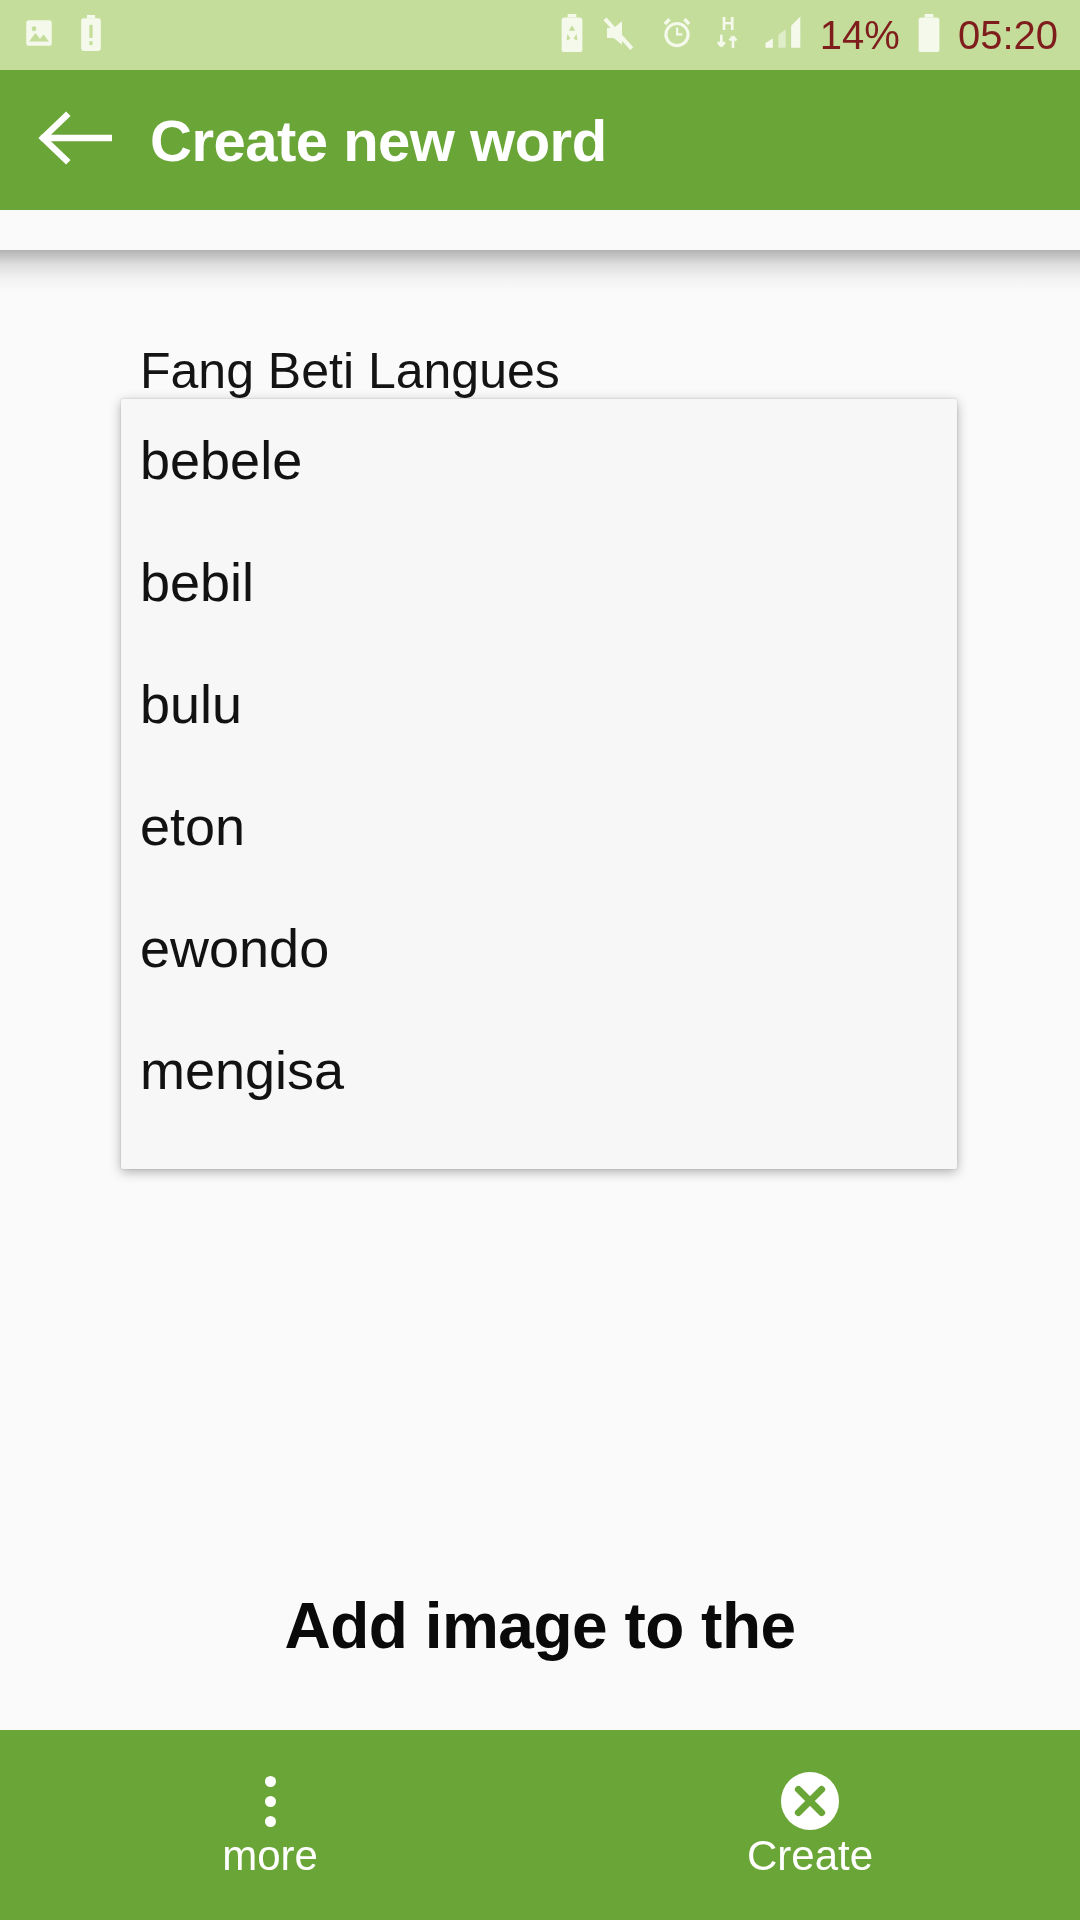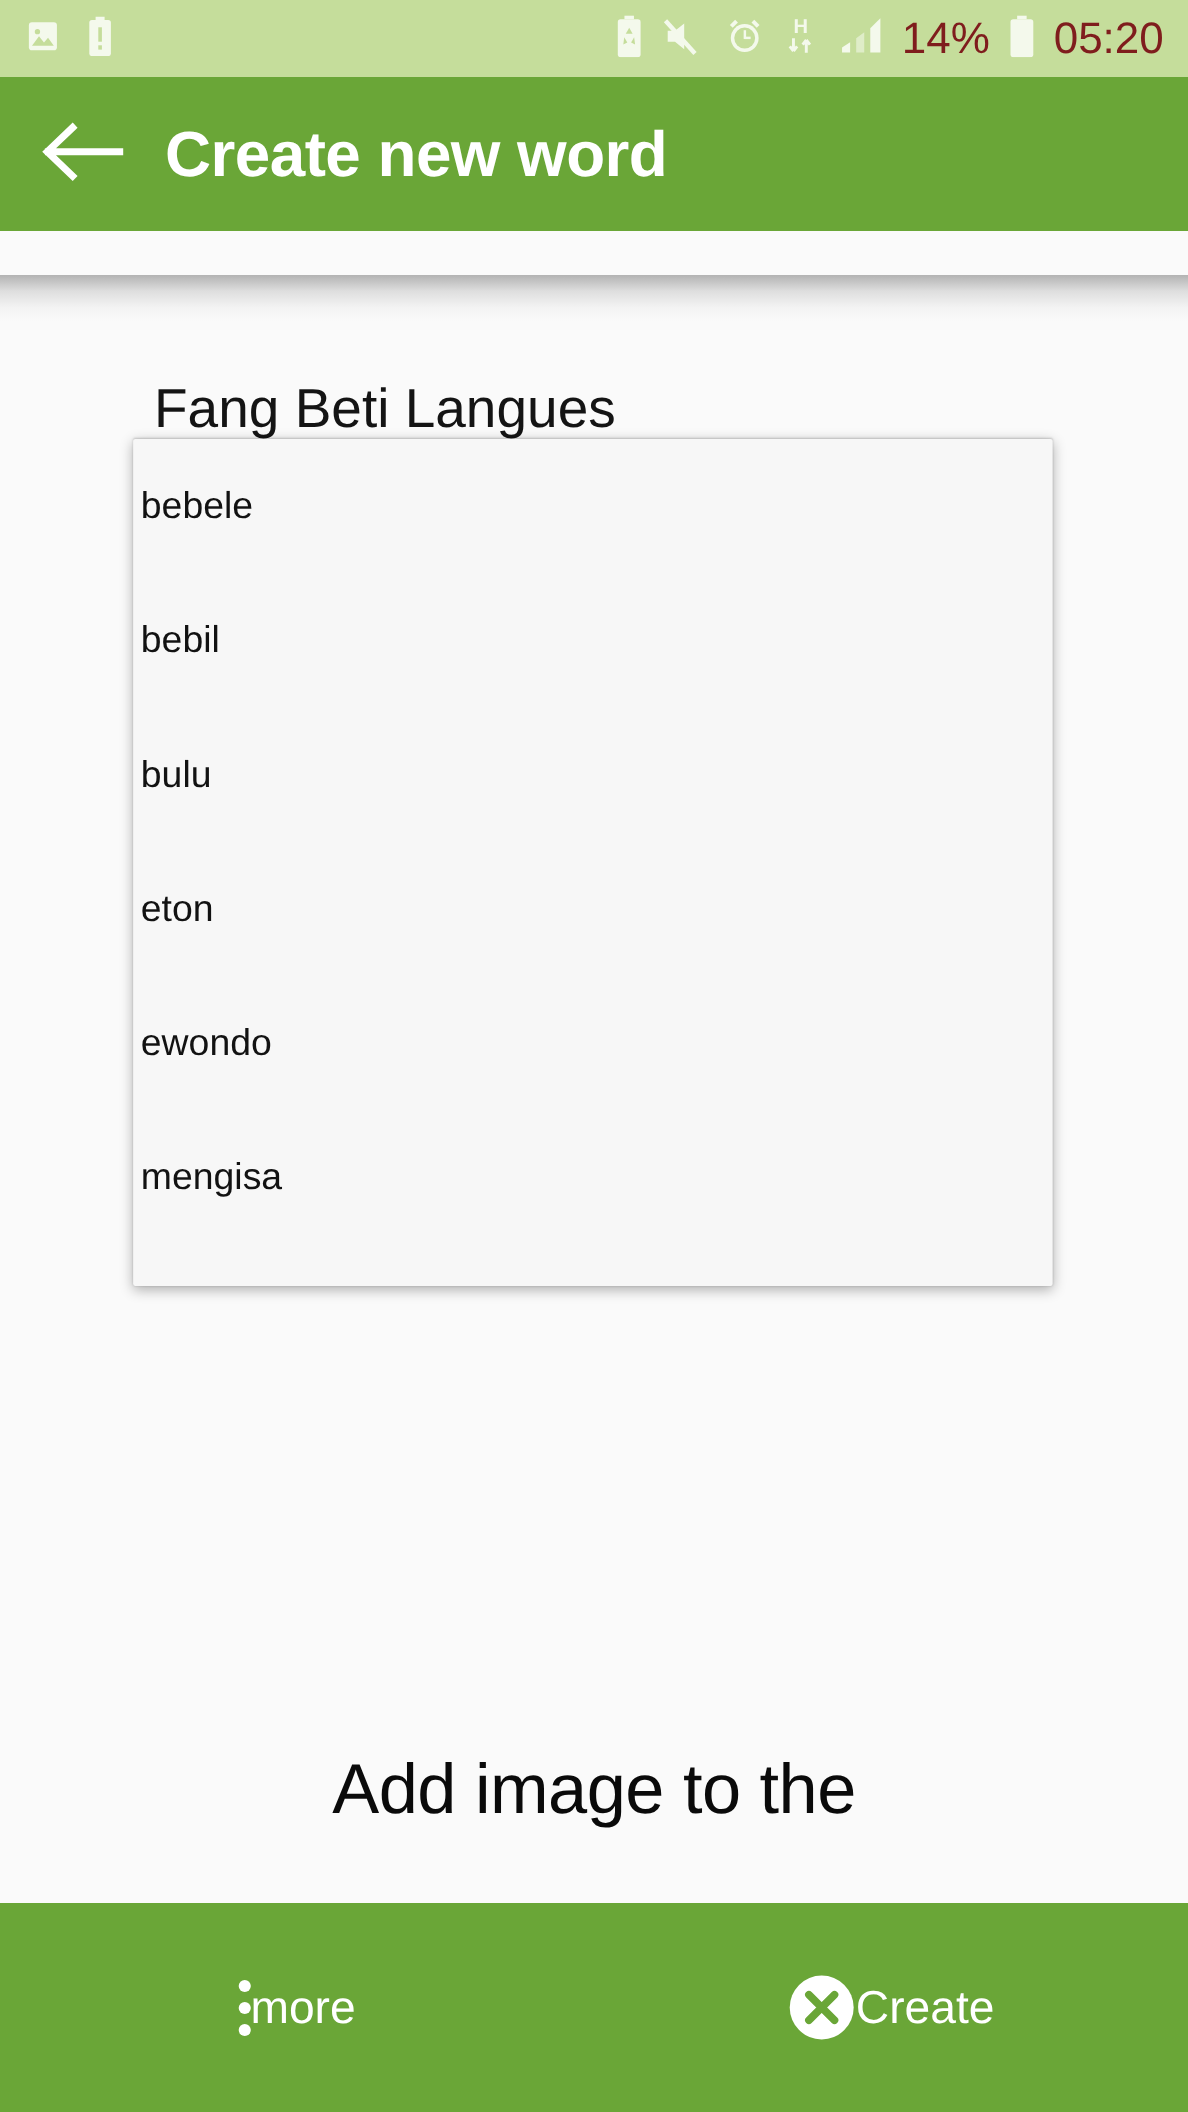--- a/index.html
+++ b/index.html
@@ -85,22 +85,22 @@
     width:836px; height:155px; 
     background:#f7f7f7;
     box-shadow:0 3px 12px rgba(0,0,0,0.30), 0 0 2px rgba(0,0,0,0.18);
     border-radius:2px;
     overflow:hidden;
     height:770px;
   }
   .dd-item {
     height:122px;
     display:flex; align-items:center;
-    padding-left:7px;
-    font-size:34px;
+    padding-left:19px;
+    font-size:54px;
     color:#121212;
     cursor:pointer;
   }
 
   
   #type-spinner {
     position:absolute;
     left:121px; top:880px;
     width:836px; height:110px;
     border:1px solid #c3c3c3;
@@ -124,35 +124,35 @@
     border-top:30px solid #b3b3b3;
     filter:drop-shadow(0 2px 1px rgba(0,0,0,0.25));
   }
 
   #add-image-heading {
     position:absolute;
     left:0; top:1297px;
     width:1080px;
     text-align:center;
     font-size:64px;
-    font-weight:400;
+    font-weight:700;
     color:#0a0a0a;
     letter-spacing:-0.5px;
   }
 
   
   #bottom-bar {
     position:absolute; bottom:0; left:0;
     width:1080px; height:190px;
     background:#6aa637;
     display:flex;
   }
   .bb-item {
     flex:1;
-    display:flex; flex-direction:row;
+    display:flex; flex-direction:column;
     align-items:center; justify-content:center;
     cursor:pointer;
   }
   .bb-label {
     color:#ffffff;
     font-size:42px;
   }
   .bb-icon { height:62px; display:flex; align-items:center; justify-content:center; }
   .dots { display:flex; flex-direction:column; gap:9px; align-items:center; }
   .dot { width:11px; height:11px; border-radius:50%; background:#ffffff; }

